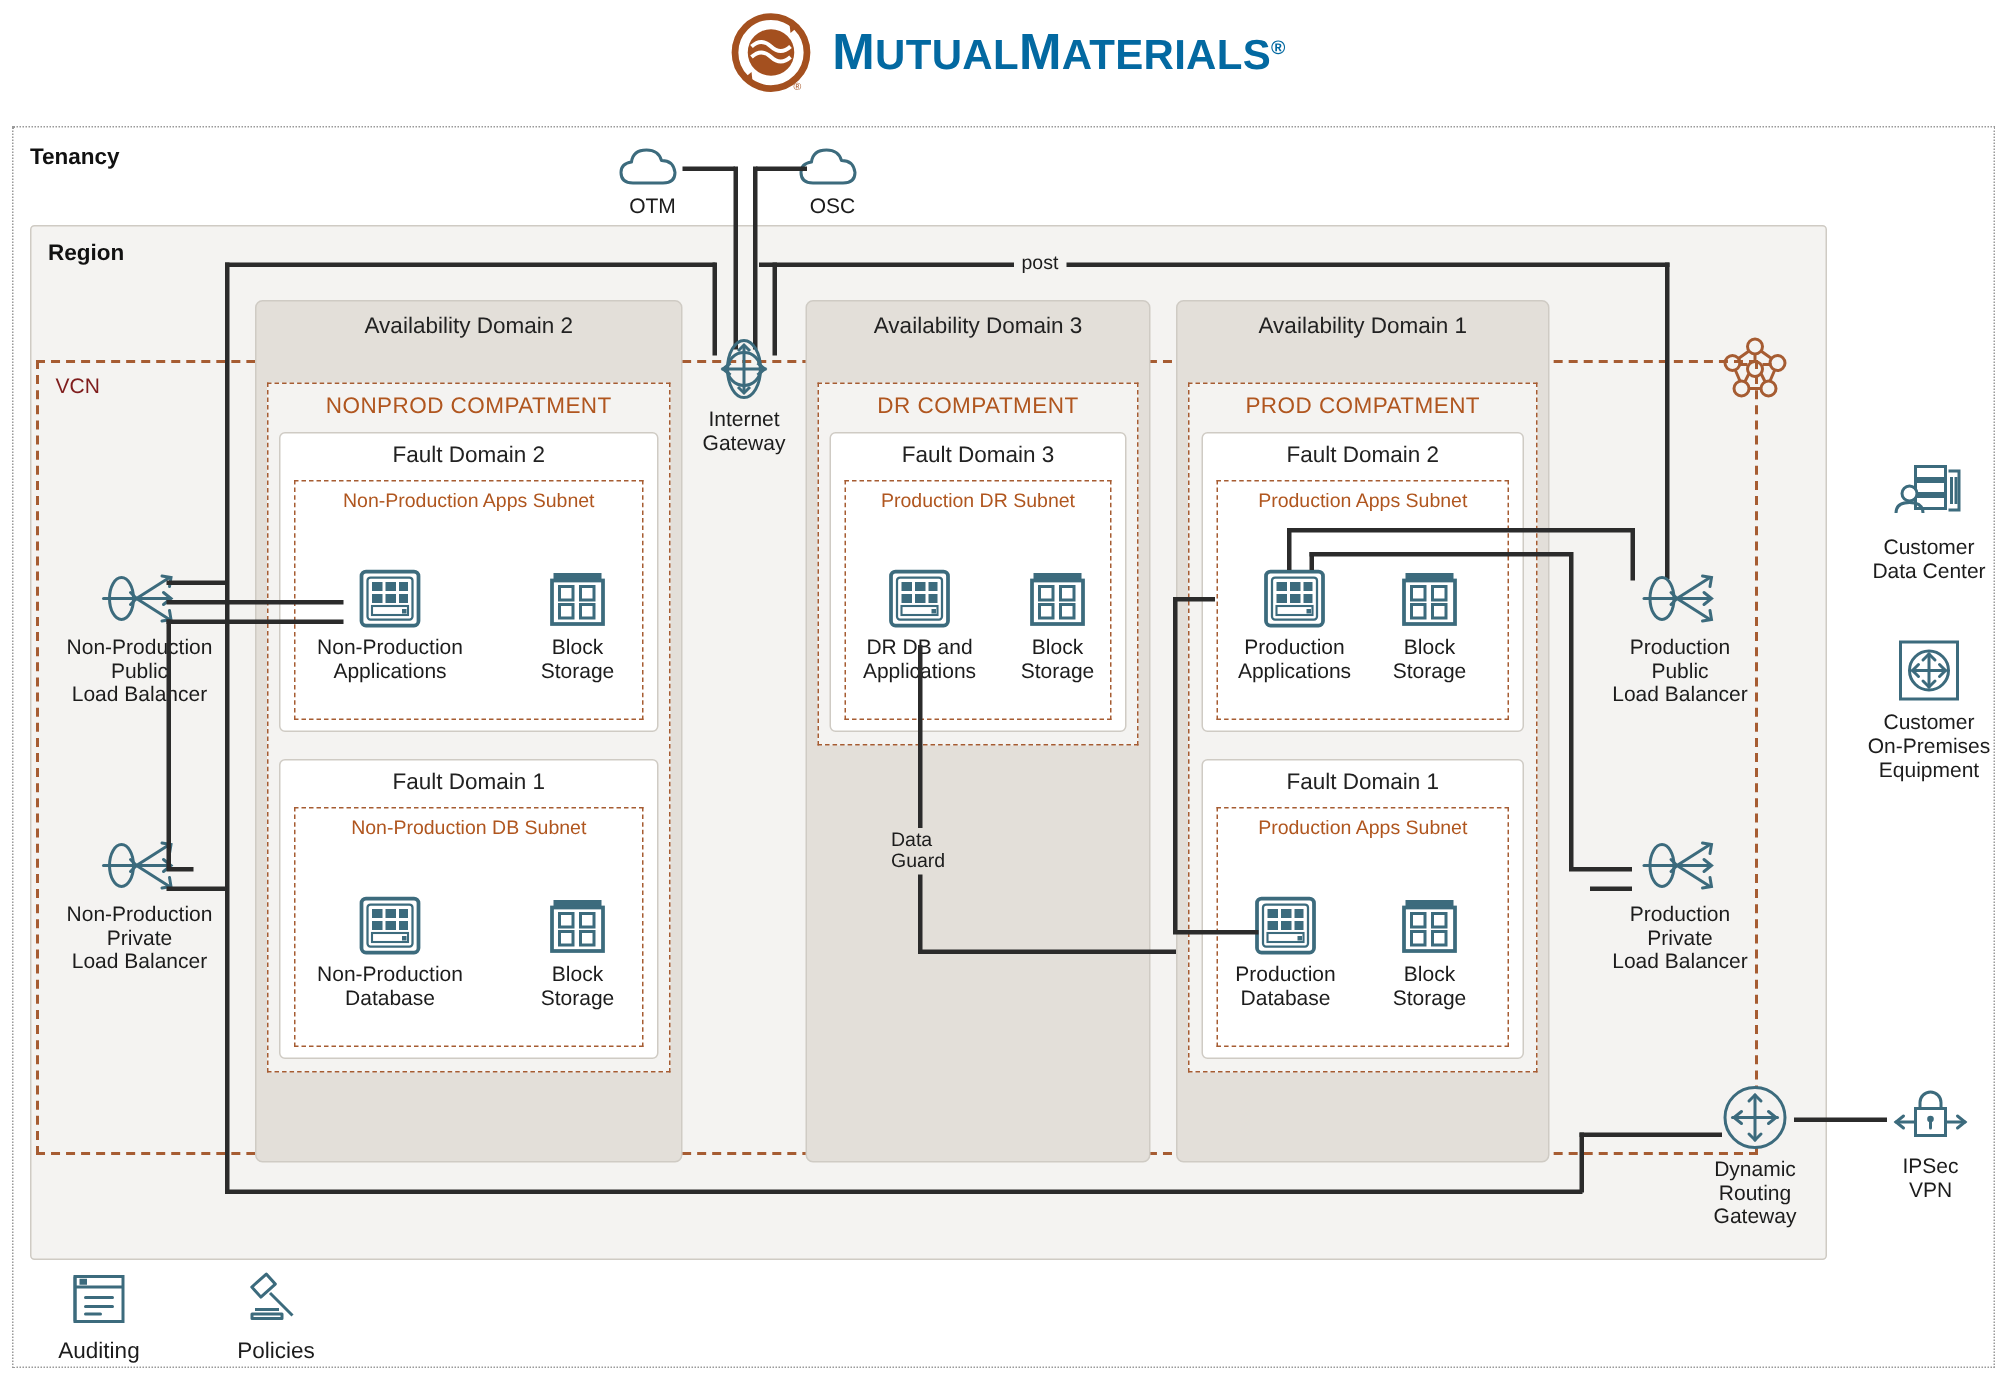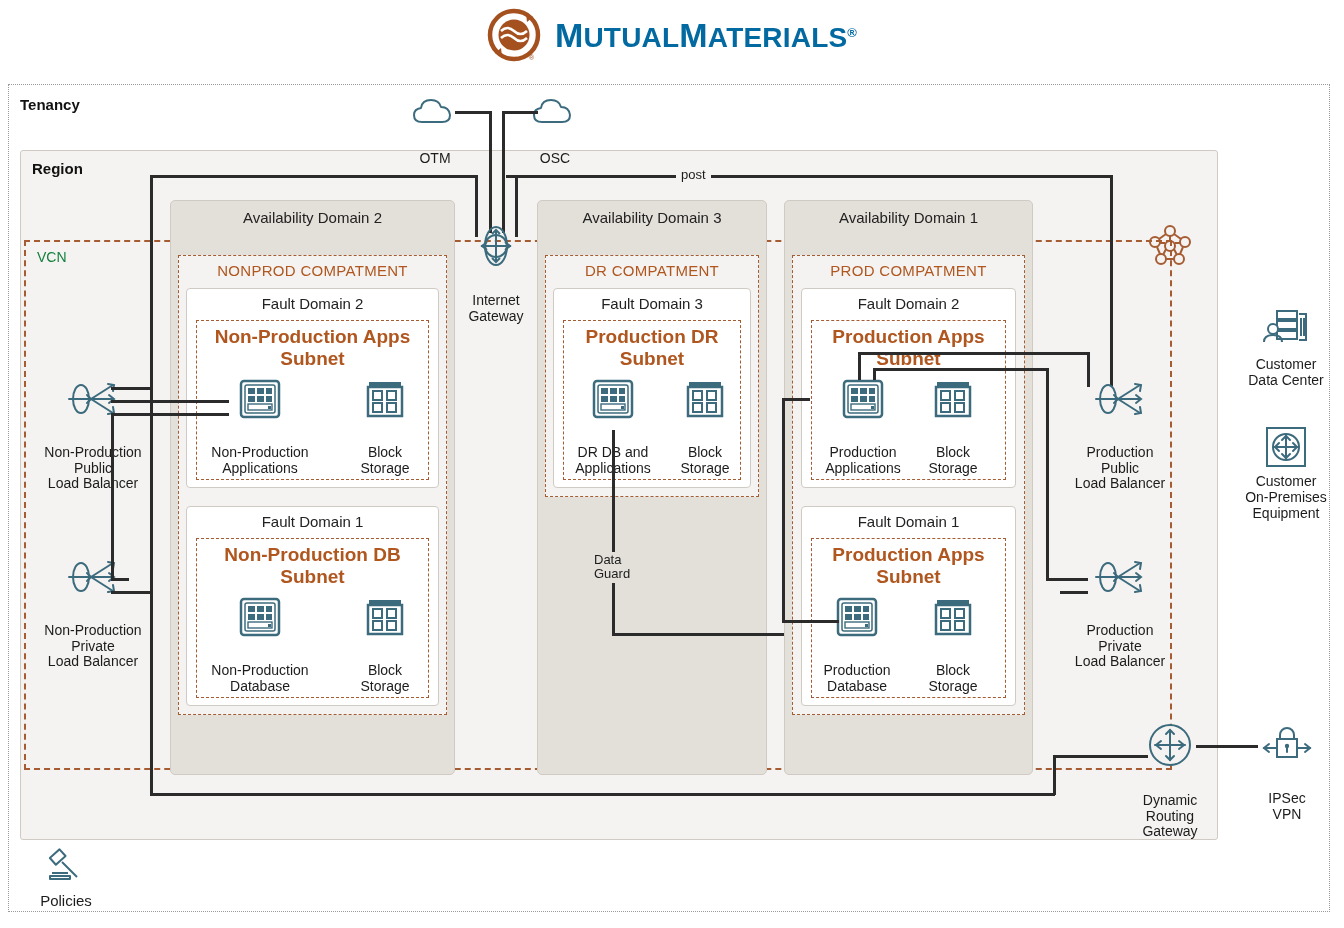--- a/index.html
+++ b/index.html
@@ -24,40 +24,40 @@
 
   
   #tenancy-box{left:8px;top:84px;width:1322px;height:828px;border:1.5px dotted #9a9a9a;background:#ffffff;box-sizing:border-box;}
   #tenancy-label{left:20px;top:96px;font-size:15px;font-weight:bold;color:#111;}
 
   #region-box{left:20px;top:150px;width:1198px;height:690px;border:1px solid #cfcbc4;background:#f4f3f1;border-radius:3px;box-sizing:border-box;}
   #region-label{left:32px;top:160px;font-size:15px;font-weight:bold;color:#111;}
 
   
   #vcn-box{left:24px;top:240px;width:1148px;height:530px;border:2px dashed #a65c32;box-sizing:border-box;background:transparent;}
-  #vcn-label{left:34px;top:249px;font-size:14px;color:#15803d;background:#f4f3f1;padding:0 3px;}
+  #vcn-label{left:34px;top:249px;font-size:14px;color:#7f1d1d;background:#f4f3f1;padding:0 3px;}
 
   
   .ad-box{background:#e3dfd9;border:1px solid #cfcbc4;border-radius:5px;box-sizing:border-box;}
   .ad-title{position:absolute;left:0;right:0;top:8px;text-align:center;font-size:15px;color:#222;}
 
   
   .compartment{position:absolute;border:1.5px dashed #a65c32;box-sizing:border-box;background:#f4f3f1;}
   .compartment-title{position:absolute;left:0;right:0;top:6px;text-align:center;font-size:15px;font-weight:normal;color:#b0561f;letter-spacing:.3px;}
 
   
   .fd-box{position:absolute;background:#ffffff;border:1px solid #cfcbc4;border-radius:4px;box-sizing:border-box;}
   .fd-title{position:absolute;left:0;right:0;top:6px;text-align:center;font-size:15px;color:#222;}
 
   
   .subnet{position:absolute;border:1.5px dashed #a65c32;box-sizing:border-box;background:transparent;}
-  .subnet-title{position:absolute;left:0;right:0;top:5px;text-align:center;font-size:19px;color:#b0561f;font-weight:700;}
-
-  
-  .node{position:absolute;display:flex;flex-direction:column;align-items:center;width:110px;gap:21px;}
+  .subnet-title{position:absolute;left:0;right:0;top:5px;text-align:center;font-size:13px;color:#b0561f;font-weight:400;}
+
+  
+  .node{position:absolute;display:flex;flex-direction:column;align-items:center;width:110px;}
   .node .lbl{margin-top:4px;font-size:14px;line-height:1.12;text-align:center;color:#1c1c1c;white-space:pre-line;}
 
   
   .ln{position:absolute;background:#2b2b2b;}
   .lnh{height:2.5px;}
   .lnv{width:2.5px;}
   .post-label{position:absolute;font-size:13px;color:#1c1c1c;background:#f4f3f1;padding:0 5px;}
   .dg-label{position:absolute;font-size:13px;color:#1c1c1c;background:#e3dfd9;padding:1px 4px;line-height:1.1;white-space:pre-line;}
 
   
@@ -566,20 +566,34 @@
       </g>
     </svg>
   </div>
   <div class="lbl">Customer
 On-Premises
 Equipment</div>
 </div>
 
 <div id="bottom-services">
 
+  <div class="svc">
+    <div>
+      <svg width="46" height="44" viewBox="0 0 46 44">
+        <g stroke="#3c6b7d" stroke-width="2" fill="none">
+          <path d="M7 6 h32 v30 h-32 z"></path>
+          <path d="M7 13 h32"></path>
+          <rect x="10" y="7.5" width="5" height="4" fill="#3c6b7d" stroke="none"></rect>
+          <path d="M7 6 v30"></path>
+          <path d="M14 20 h18 M14 26 h18 M14 31 h10" stroke-linecap="round"></path>
+        </g>
+      </svg>
+    </div>
+    <div class="lbl">Auditing</div>
+  </div>
 
 
   <div class="svc">
     <div>
       <svg width="46" height="44" viewBox="0 0 46 44">
         <g stroke="#3c6b7d" stroke-width="2" fill="none" stroke-linejoin="round">
           <rect x="8" y="8" width="13" height="9" transform="rotate(-42 14 12)"></rect>
           <path d="M19 17 l15 15"></path>
           <path d="M9 28 h16 M7 31 h20 v3 h-20 z"></path>
         </g>

